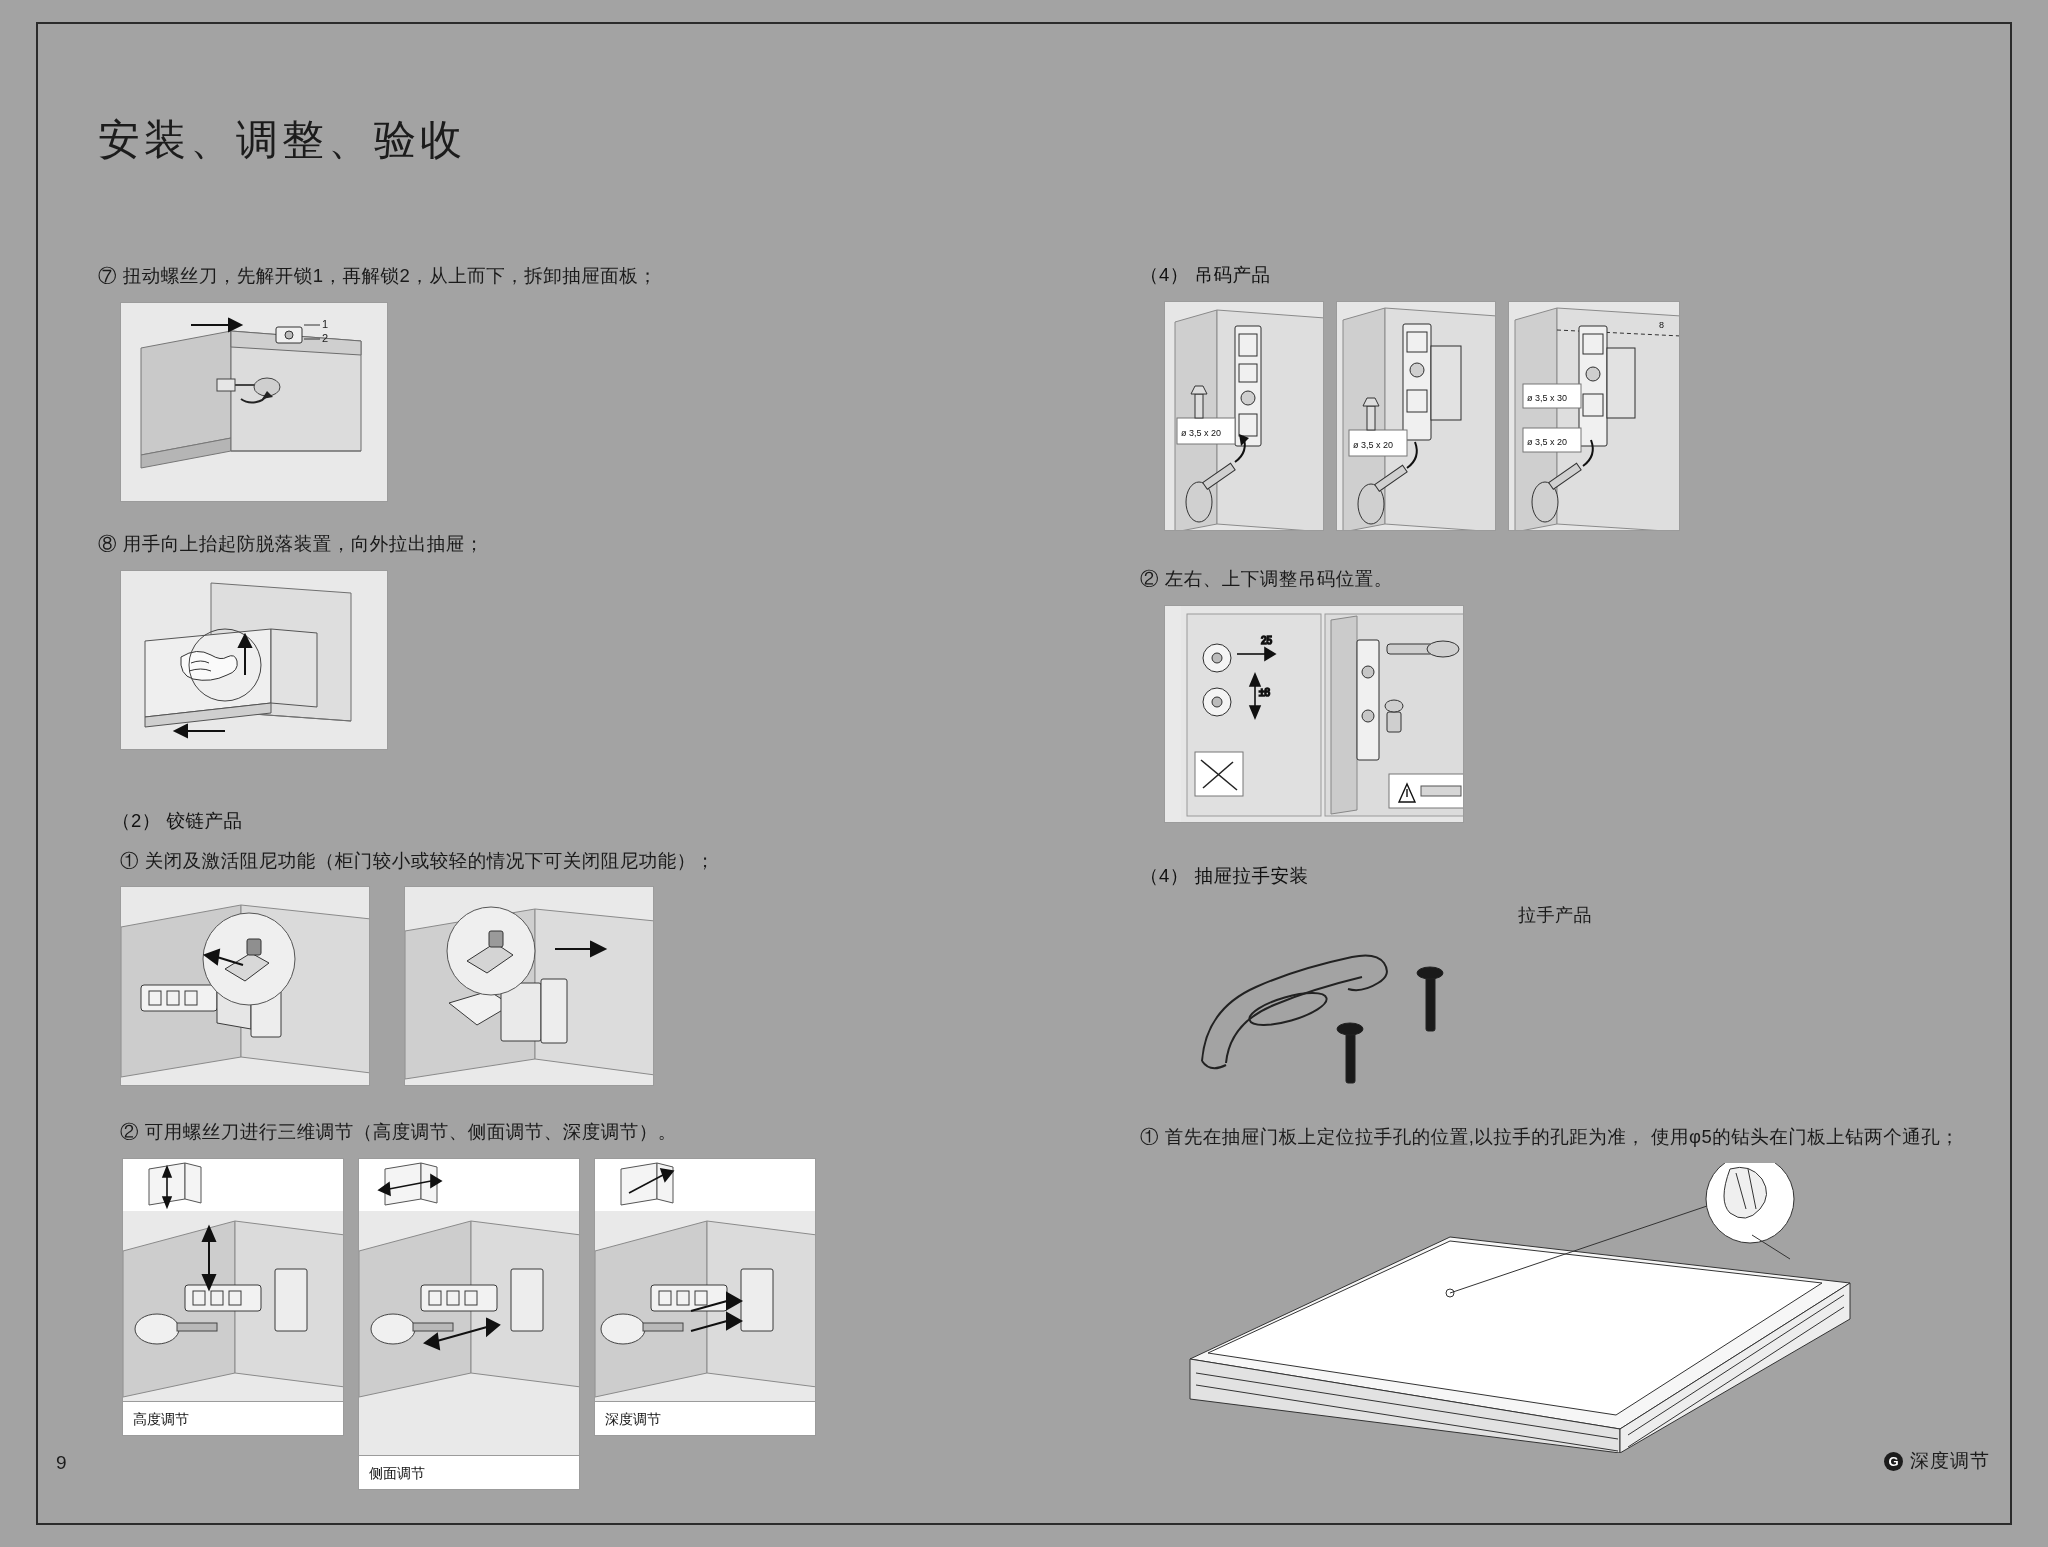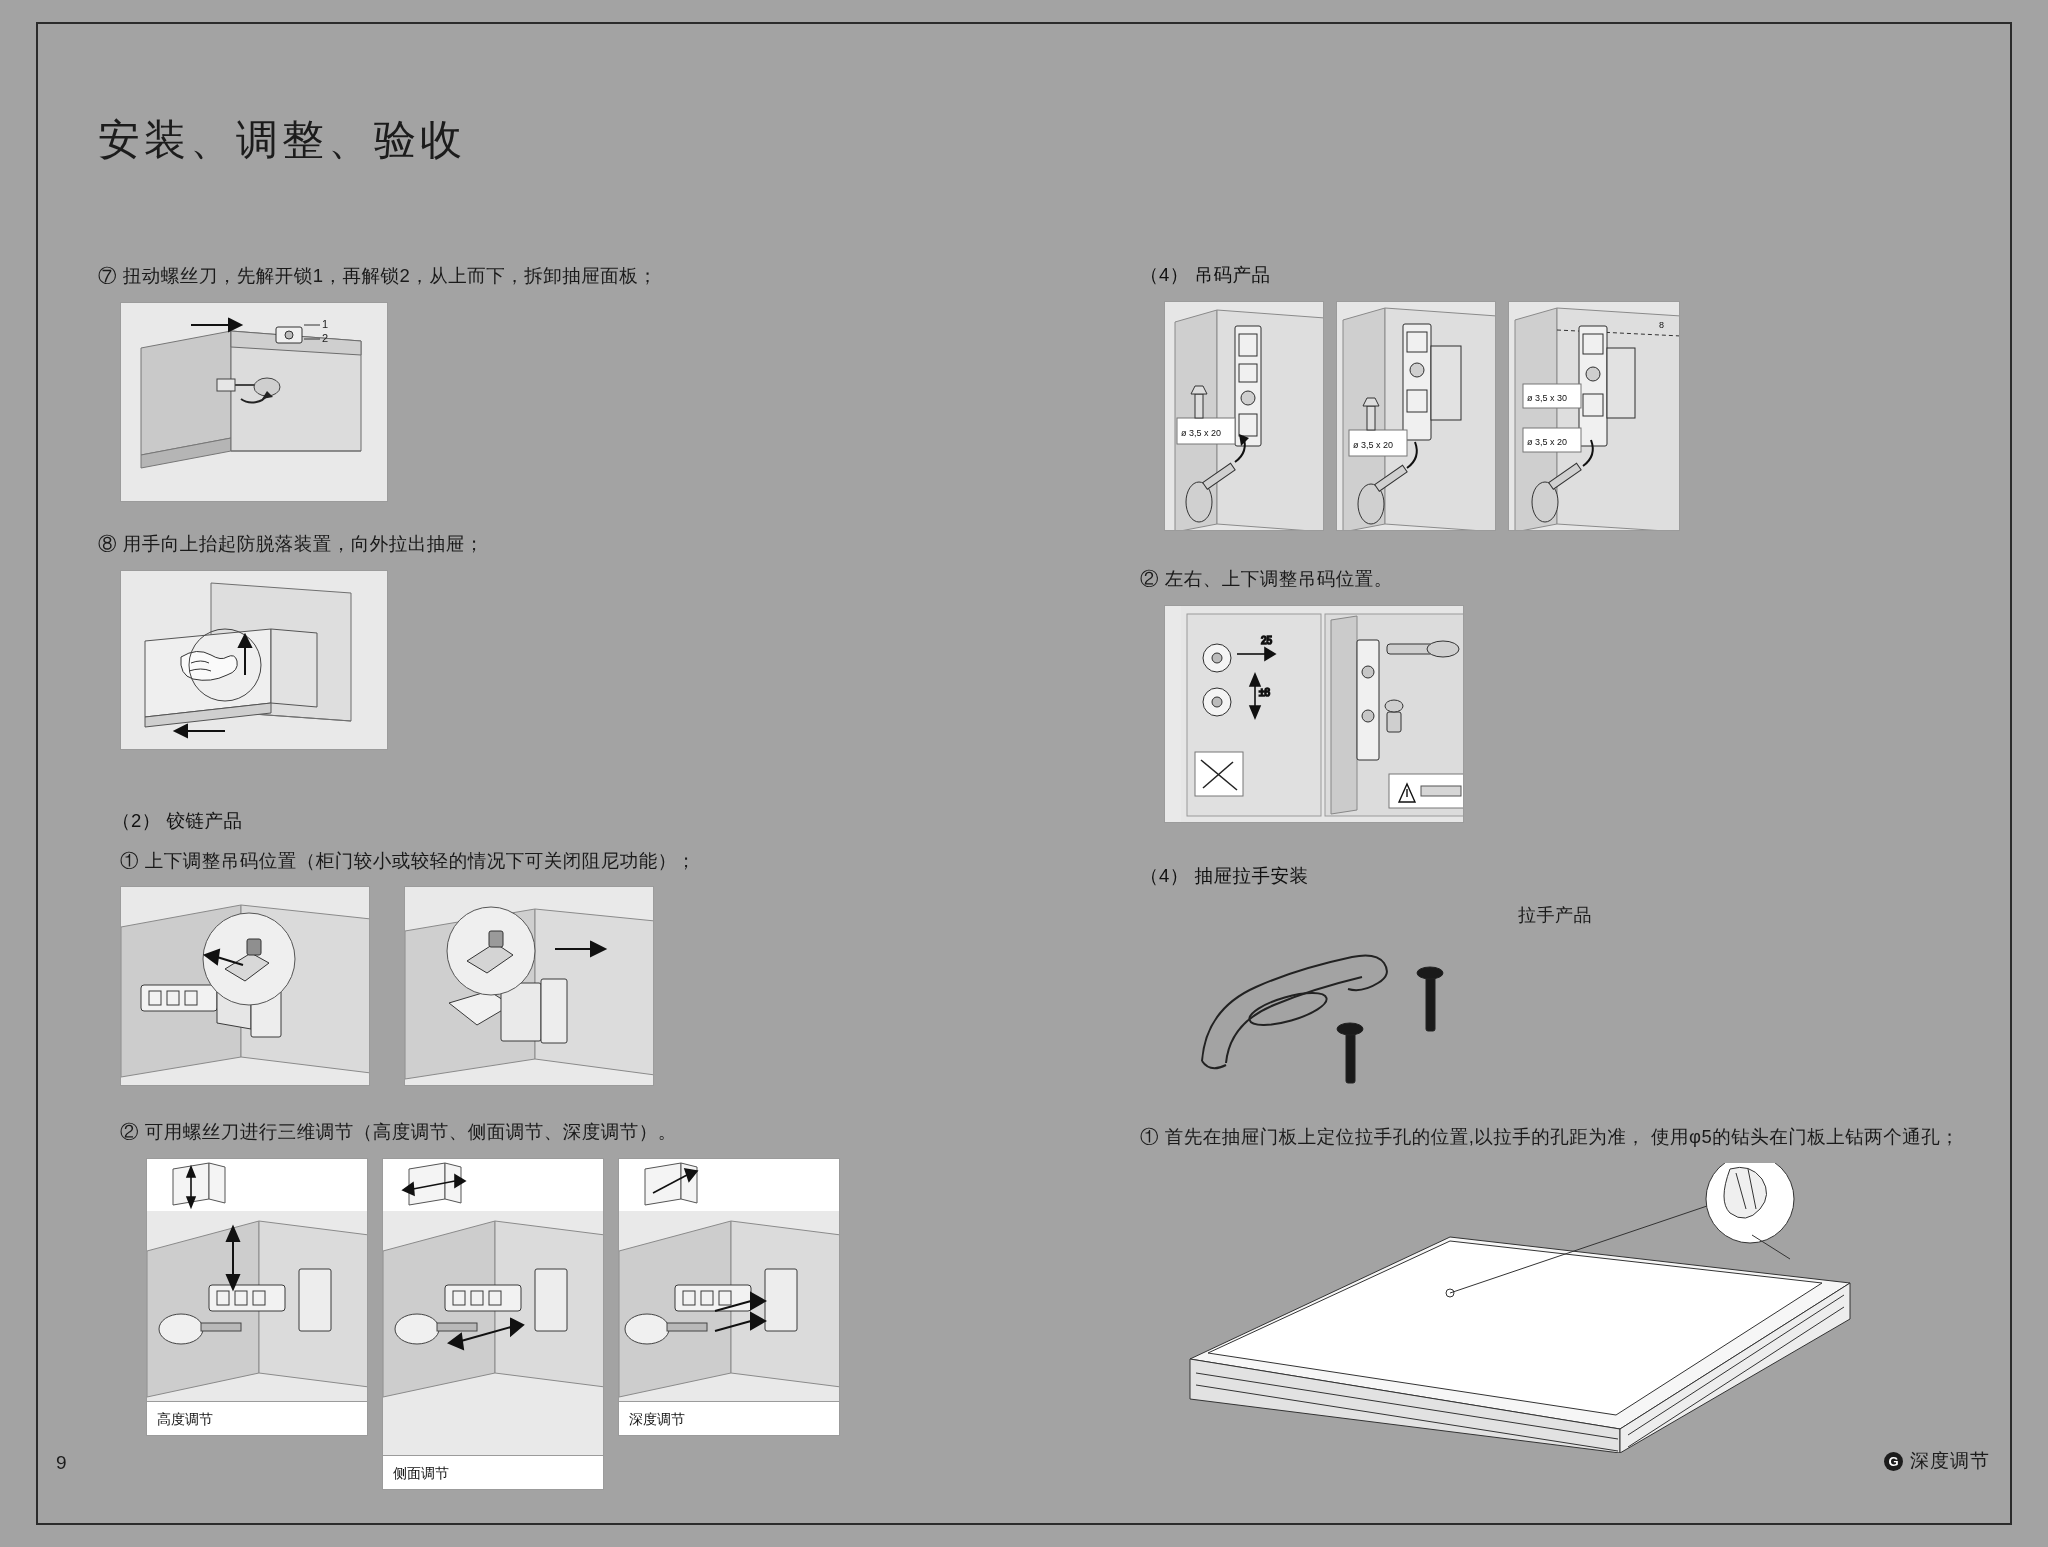--- a/index.html
+++ b/index.html
@@ -235,21 +235,21 @@
         </g>
 
         <g stroke="#111" stroke-width="2" fill="#111">
           <line x1="66" y1="160" x2="104" y2="160"></line>
           <polygon points="66,154 54,160 66,166"></polygon>
         </g>
       </svg>
     </div>
 
     <p class="sub-head" style="margin-top:58px; margin-left:14px;">（2） 铰链产品</p>
-    <p class="step-text indent">① 上下调整吊码位置（柜门较小或较轻的情况下可关闭阻尼功能）；</p>
+    <p class="step-text indent">① 关闭及激活阻尼功能（柜门较小或较轻的情况下可关闭阻尼功能）；</p>
 
     <div class="row" style="margin-left:22px;">
       <div class="fig" style="width:250px;height:200px;">
         <svg width="250" height="200" viewBox="0 0 250 200">
           <rect x="0" y="0" width="250" height="200" fill="#e9e9e9"></rect>
           <polygon points="0,40 120,18 120,170 0,190" fill="#cccccc" stroke="#8a8a8a"></polygon>
           <polygon points="120,18 250,32 250,186 120,170" fill="#dadada" stroke="#8a8a8a"></polygon>
 
           <g stroke="#3a3a3a" fill="#f2f2f2">
             <rect x="20" y="98" width="76" height="26" rx="3"></rect>
@@ -289,21 +289,21 @@
           <g stroke="#111" stroke-width="2" fill="#111">
             <line x1="150" y1="62" x2="186" y2="62"></line>
             <polygon points="186,55 200,62 186,69"></polygon>
           </g>
         </svg>
       </div>
     </div>
 
     <p class="step-text indent" style="margin-top:32px;">② 可用螺丝刀进行三维调节（高度调节、侧面调节、深度调节）。</p>
 
-    <div class="row" style="margin-left:36px;padding-left:12px;">
+    <div class="row" style="margin-left:12px;padding-left:12px;">
 
       <div class="fig" style="width:222px;height:278px;">
         <svg width="222" height="244" viewBox="0 0 222 244">
           <rect x="0" y="0" width="222" height="244" fill="#e9e9e9"></rect>
           <rect x="0" y="0" width="222" height="52" fill="#ffffff"></rect>
           <g stroke="#555" fill="#f4f4f4">
             <polygon points="26,10 62,4 62,40 26,46"></polygon>
             <polygon points="62,4 78,8 78,44 62,40"></polygon>
           </g>
           <g stroke="#111" stroke-width="1.6" fill="#111">

